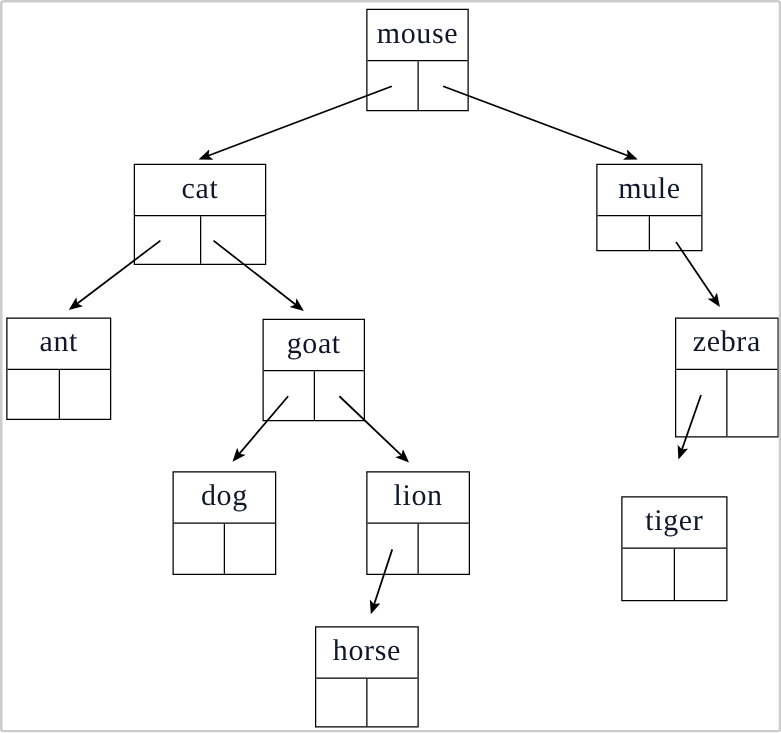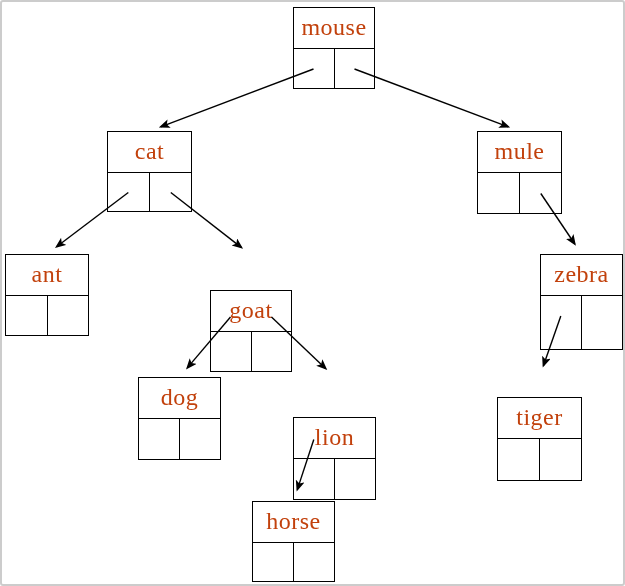--- a/index.html
+++ b/index.html
@@ -29,21 +29,21 @@
   }
   .node-label {
     box-sizing: border-box;
     height: 41px;
     border-bottom: 1.5px solid #000000;
     display: flex;
     align-items: center;
     justify-content: center;
     font-size: 24px;
     line-height: 1;
-    color: #c2410c;
+    color: #0f172a;
     letter-spacing: 0.5px;
     padding-bottom: 2px;
   }
   .node-cells {
     flex: 1;
     display: flex;
   }
   .cell {
     flex: 1;
     box-sizing: border-box;
@@ -66,63 +66,63 @@
 
 <div class="canvas">
   <div id="nodes">
       <div class="node" style="left: 291px; top: 5px; width: 82px; height: 82px; border-color: rgb(0, 0, 0);">
         <div class="node-label">mouse</div>
         <div class="node-cells">
           <div class="cell left"></div>
           <div class="cell right"></div>
         </div>
       </div>
-      <div class="node" style="left: 105px; top: 129px; width: 85px; height: 81px; border-color: rgb(0, 0, 0);">
+      <div class="node" style="left: 105px; top: 129px; width: 106px; height: 81px; border-color: rgb(0, 0, 0);">
         <div class="node-label">cat</div>
         <div class="node-cells">
           <div class="cell left"></div>
           <div class="cell right"></div>
         </div>
       </div>
-      <div class="node" style="left: 475px; top: 129px; width: 85px; height: 83px; border-color: rgb(0, 0, 0);">
+      <div class="node" style="left: 475px; top: 129px; width: 85px; height: 70px; border-color: rgb(0, 0, 0);">
         <div class="node-label">mule</div>
         <div class="node-cells">
           <div class="cell left"></div>
           <div class="cell right"></div>
         </div>
       </div>
       <div class="node" style="left: 3px; top: 252px; width: 84px; height: 82px; border-color: rgb(0, 0, 0);">
         <div class="node-label">ant</div>
         <div class="node-cells">
           <div class="cell left"></div>
           <div class="cell right"></div>
         </div>
       </div>
-      <div class="node" style="left: 208px; top: 253px; width: 82px; height: 82px; border-color: rgb(0, 0, 0); margin-top: 35px;">
+      <div class="node" style="left: 208px; top: 253px; width: 82px; height: 82px; border-color: rgb(0, 0, 0);">
         <div class="node-label">goat</div>
         <div class="node-cells">
           <div class="cell left"></div>
           <div class="cell right"></div>
         </div>
       </div>
       <div class="node" style="left: 538px; top: 252px; width: 83px; height: 96px; border-color: rgb(0, 0, 0);">
         <div class="node-label">zebra</div>
         <div class="node-cells">
           <div class="cell left"></div>
           <div class="cell right"></div>
         </div>
       </div>
       <div class="node" style="left: 136px; top: 375px; width: 83px; height: 83px; border-color: rgb(0, 0, 0); justify-content: space-between;">
         <div class="node-label">dog</div>
         <div class="node-cells">
           <div class="cell left"></div>
           <div class="cell right"></div>
         </div>
       </div>
-      <div class="node" style="left: 291px; top: 375px; width: 83px; height: 83px; border-color: rgb(0, 0, 0); margin-top: 40px;">
+      <div class="node" style="left: 291px; top: 375px; width: 83px; height: 83px; border-color: rgb(0, 0, 0);">
         <div class="node-label">lion</div>
         <div class="node-cells">
           <div class="cell left"></div>
           <div class="cell right"></div>
         </div>
       </div>
       <div class="node" style="left: 495px; top: 375px; width: 85px; height: 84px; border-color: rgb(0, 0, 0); margin-top: 20px;">
         <div class="node-label">tiger</div>
         <div class="node-cells">
           <div class="cell left"></div>

